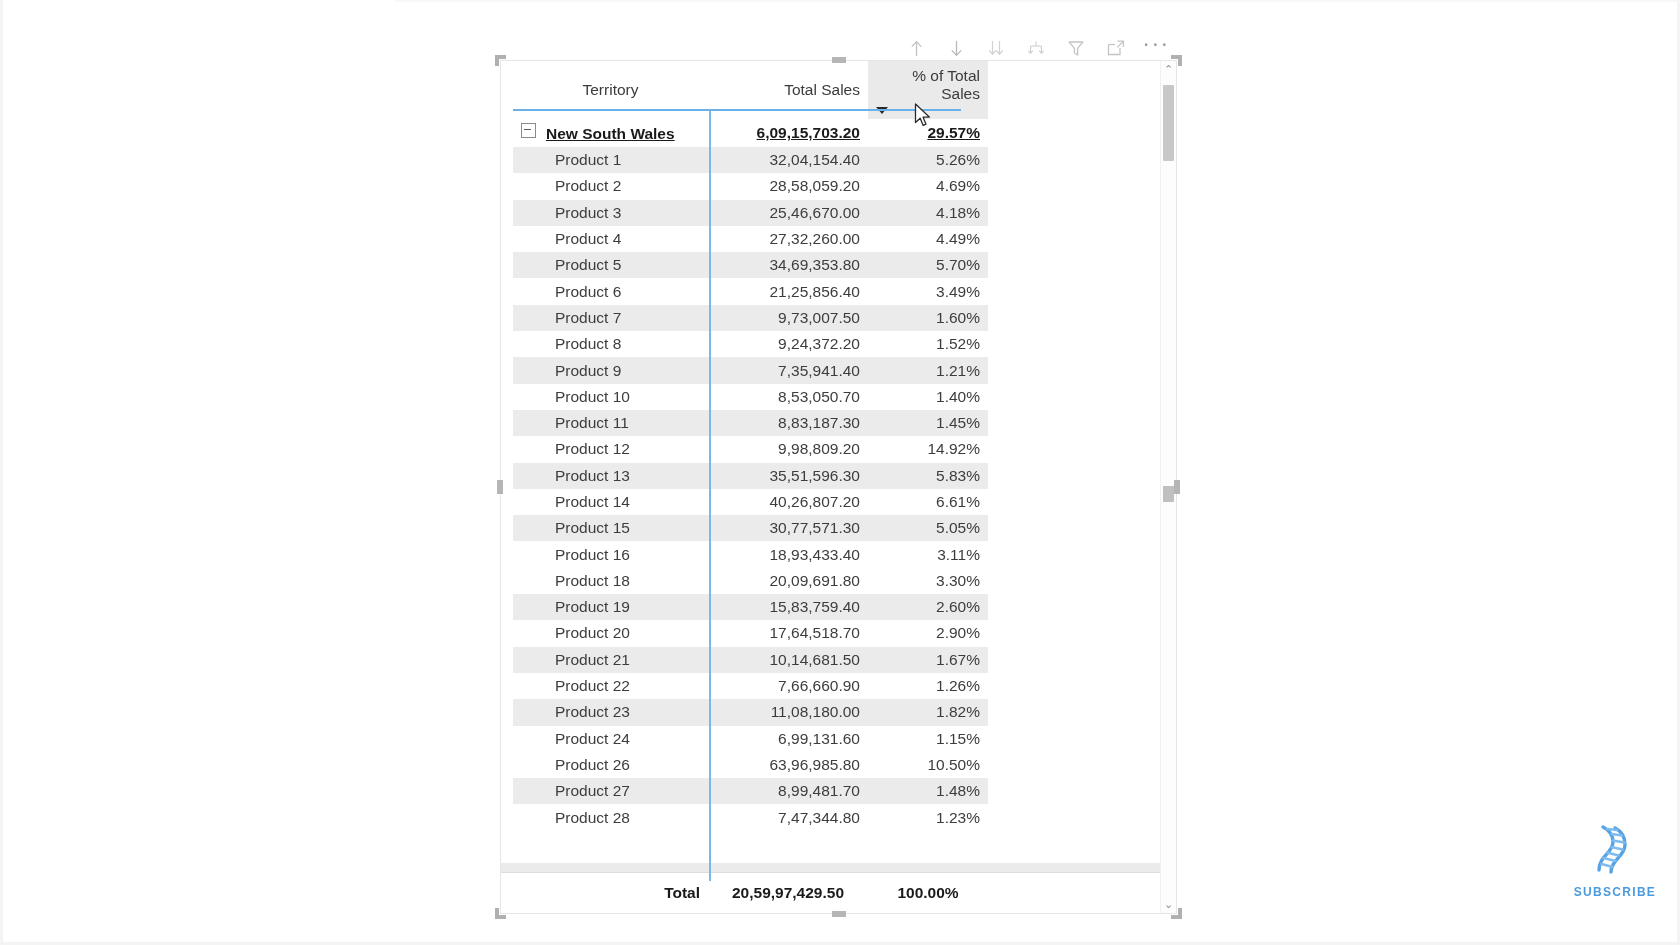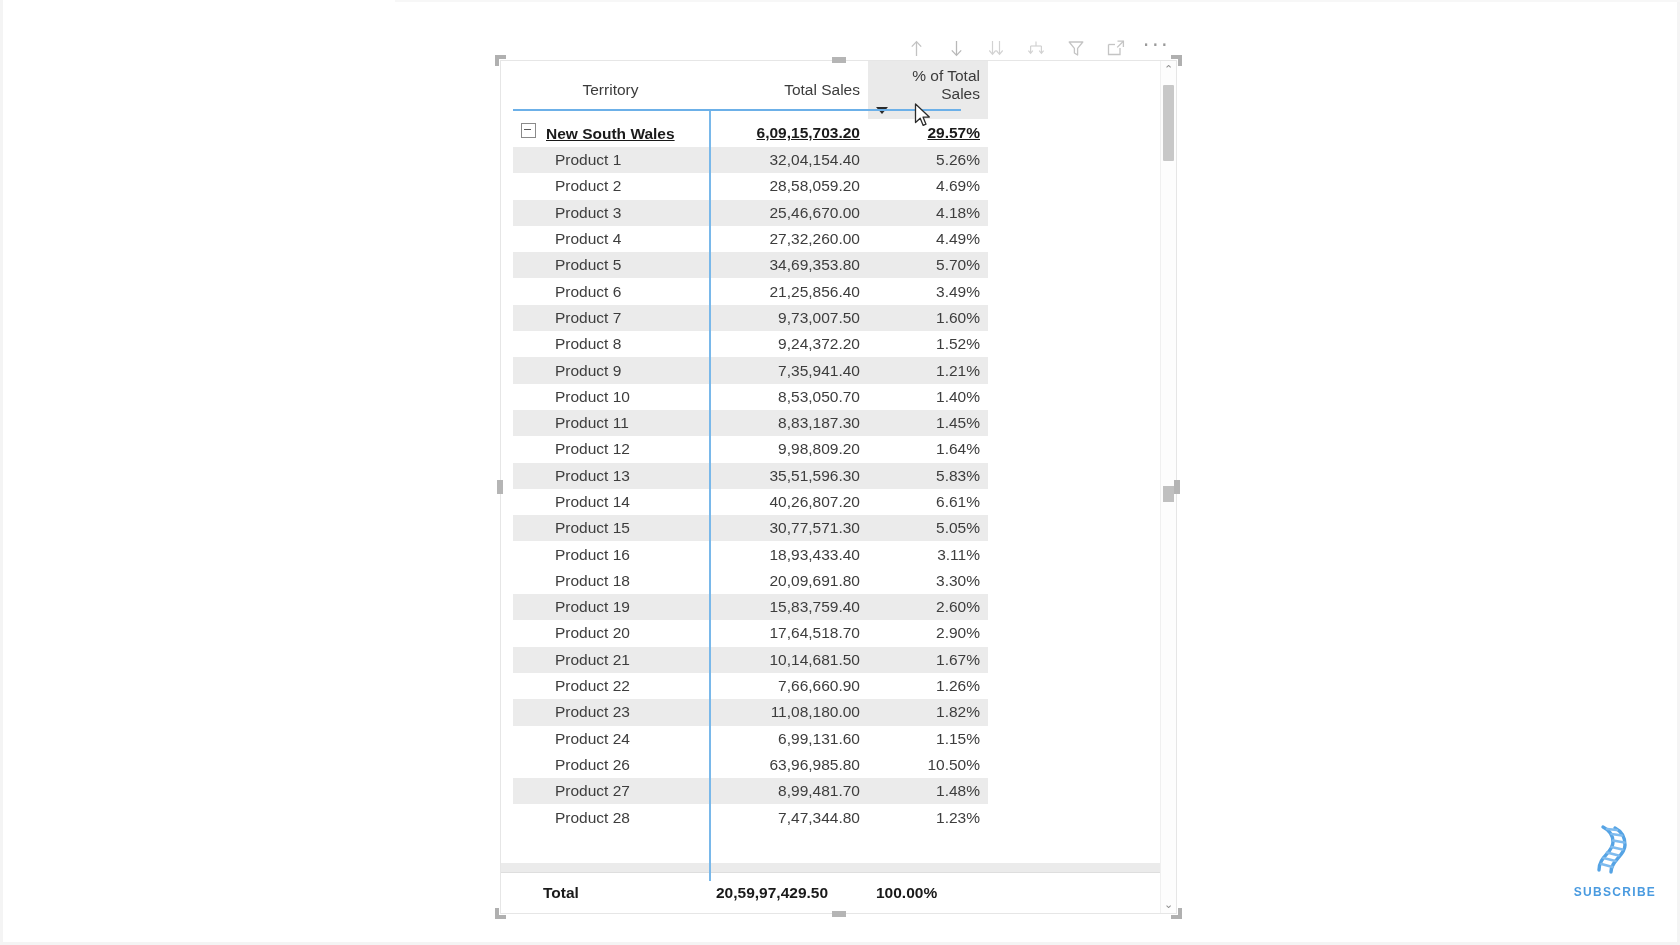--- a/index.html
+++ b/index.html
@@ -232,22 +232,22 @@
   table.total-table col.c-pct       { width: 120px; }
   table.total-table td {
     height: 39px;
     padding: 0 8px;
     font-size: 15.5px;
     font-weight: bold;
     color: #1a1a1a;
     vertical-align: middle;
     white-space: nowrap;
   }
-  table.total-table td.c1 { text-align: left; padding-left: 30px; }
-  table.total-table td.c2, table.total-table td.c3 { text-align: left; }
+  table.total-table td.c1 { text-align: right; padding-left: 30px; }
+  table.total-table td.c2, table.total-table td.c3 { text-align: center; }
 
   
   #clip-fade {
     position: absolute;
     left: 1px;
     bottom: 41px;
     width: 660px;
     height: 10px;
     background: #ebebeb;
     overflow: hidden;
@@ -479,21 +479,21 @@
               <td class="c3">1.40%</td>
             </tr>
             <tr class="zebra">
               <td class="c1 child">Product 11</td>
               <td class="c2">8,83,187.30</td>
               <td class="c3">1.45%</td>
             </tr>
             <tr class="plain">
               <td class="c1 child">Product 12</td>
               <td class="c2">9,98,809.20</td>
-              <td class="c3">1.64%</td>
+              <td class="c3">14.92%</td>
             </tr>
             <tr class="zebra">
               <td class="c1 child">Product 13</td>
               <td class="c2">35,51,596.30</td>
               <td class="c3">5.83%</td>
             </tr>
             <tr class="plain">
               <td class="c1 child">Product 14</td>
               <td class="c2">40,26,807.20</td>
               <td class="c3">6.61%</td>

